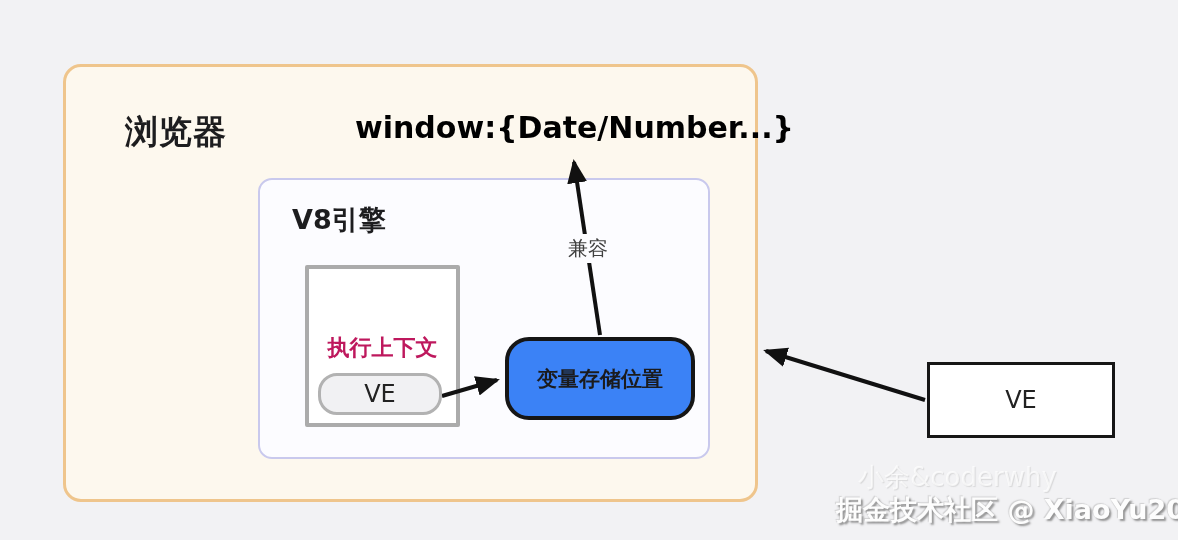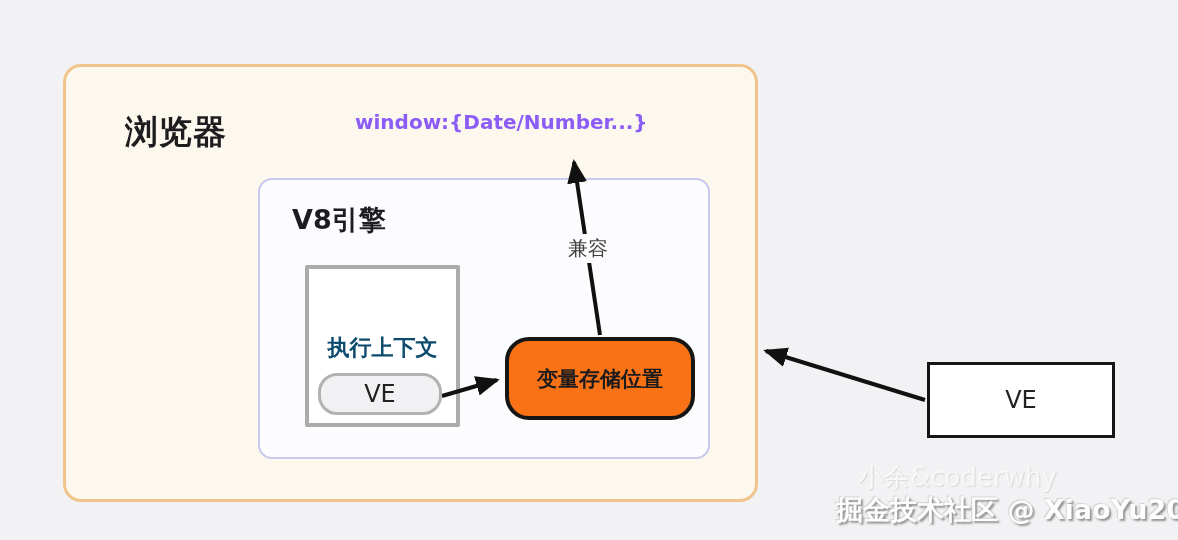--- a/index.html
+++ b/index.html
@@ -25,21 +25,21 @@
     border: 3px solid var(--browser-border, #efc58c);
     border-radius: 18px;
   }
   .browser-label {
     left: 125px; top: 110px;
     font-size: 33px; font-weight: bold; color: #1d1d1f;
     letter-spacing: 1px;
   }
   .window-text {
     left: 355px; top: 110px;
-    font-size: 20px; font-weight: bold; color: #8b5cf6;
+    font-size: 30px; font-weight: bold; color: #000000;
   }
 
   
   .v8-box {
     left: 258px; top: 178px;
     width: 452px; height: 281px;
     box-sizing: border-box;
     background: var(--v8-bg, #fcfcff);
     border: 2px solid var(--v8-border, #c9c9ed);
     border-radius: 14px;
@@ -54,39 +54,39 @@
     left: 305px; top: 265px;
     width: 155px; height: 162px;
     box-sizing: border-box;
     background: #ffffff;
     border: 4px solid var(--gray-border, #ababab);
     border-radius: 2px;
   }
   .exec-label {
     left: 305px; top: 333px;
     width: 155px; text-align: center;
-    font-size: 22px; font-weight: bold; color: #0c4a6e;
+    font-size: 22px; font-weight: bold; color: #be185d;
   }
   .ve-pill {
     left: 318px; top: 373px;
     width: 124px; height: 42px;
     box-sizing: border-box;
     background: #f1f1f3;
     border: 3px solid #b2b2b2;
     border-radius: 19px;
     display: flex; align-items: center; justify-content: center;
     font-size: 24px; font-weight: 500; color: #222;
   }
 
   
   .storage-box {
     left: 505px; top: 337px;
     width: 190px; height: 83px;
     box-sizing: border-box;
-    background: #f97316;
+    background: #3b82f6;
     border: 4px solid var(--black, #161616);
     border-radius: 24px;
     display: flex; align-items: center; justify-content: center;
     font-size: 21px; font-weight: bold; color: #1b1b1d;
   }
 
   
   .compat-label {
     left: 556px; top: 234px;
     width: 64px; text-align: center;

